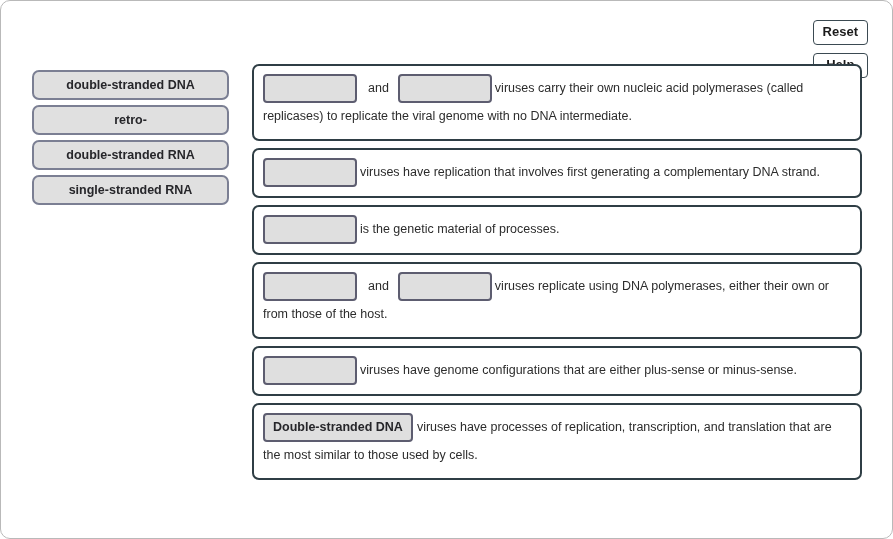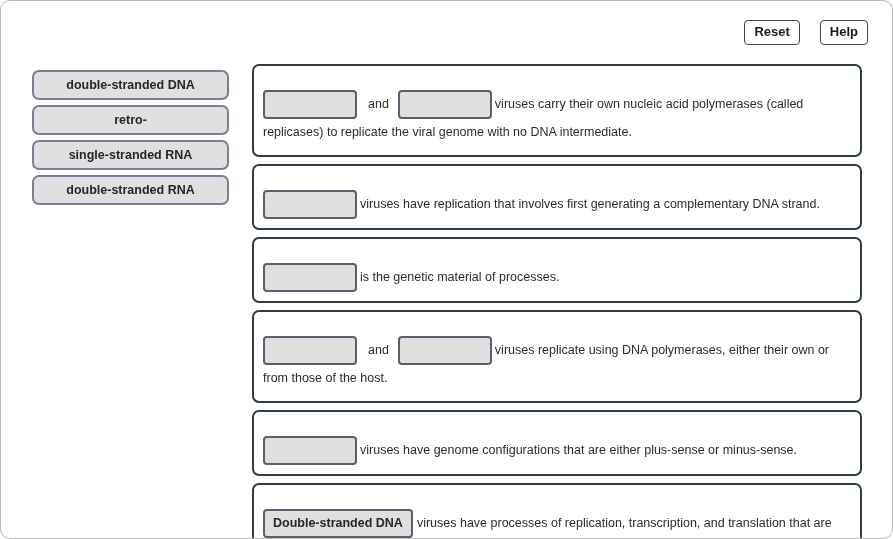--- a/index.html
+++ b/index.html
@@ -20,21 +20,22 @@
     border-radius: 10px;
     overflow: hidden;
   }
 
   
   .toolbar {
     position: absolute;
     top: 19px;
     right: 24px;
     display: flex;
-    gap: 20px;
+    gap: 8px;
+    flex-direction: column;
   }
   .tool-btn {
     font-family: "Liberation Sans", sans-serif;
     font-size: 13px;
     font-weight: bold;
     color: #1b1b1b;
     background: #ffffff;
     border: 1px solid #3b4a52;
     border-radius: 4px;
     padding: 4px 9px 5px 9px;
@@ -76,21 +77,21 @@
     width: 610px;
     display: flex;
     flex-direction: column;
     gap: 7px;
   }
   .statement {
     box-sizing: border-box;
     border: 2px solid #2f3e45;
     border-radius: 7px;
     background: #ffffff;
-    padding: 24px 9px 9px 9px;
+    padding: 8px 9px 9px 9px;
     font-size: 12.5px;
     line-height: 27px;
     color: #2c2c2c;
   }
   .statement .txt {
     white-space: normal;
   }
   
   .blank {
     display: inline-block;
@@ -136,22 +137,22 @@
 <div id="page">
 
   <div class="toolbar">
     <button class="tool-btn">Reset</button>
     <button class="tool-btn">Help</button>
   </div>
 
   <div class="bank">
     <div class="chip">double-stranded DNA</div>
     <div class="chip">retro-</div>
+    <div class="chip">double-stranded RNA</div>
     <div class="chip">single-stranded RNA</div>
-    <div class="chip">double-stranded RNA</div>
   </div>
 
   <div class="statements">
 
     <div class="statement"><span class="blank"></span><span class="conj">and</span><span class="blank"></span><span class="txt">viruses carry their own nucleic acid polymerases (called replicases) to replicate the viral genome with no DNA intermediate.</span></div>
 
     <div class="statement"><span class="blank"></span><span class="txt">viruses have replication that involves first generating a complementary DNA strand.</span></div>
 
     <div class="statement"><span class="blank"></span><span class="txt">is the genetic material of processes.</span></div>
 

